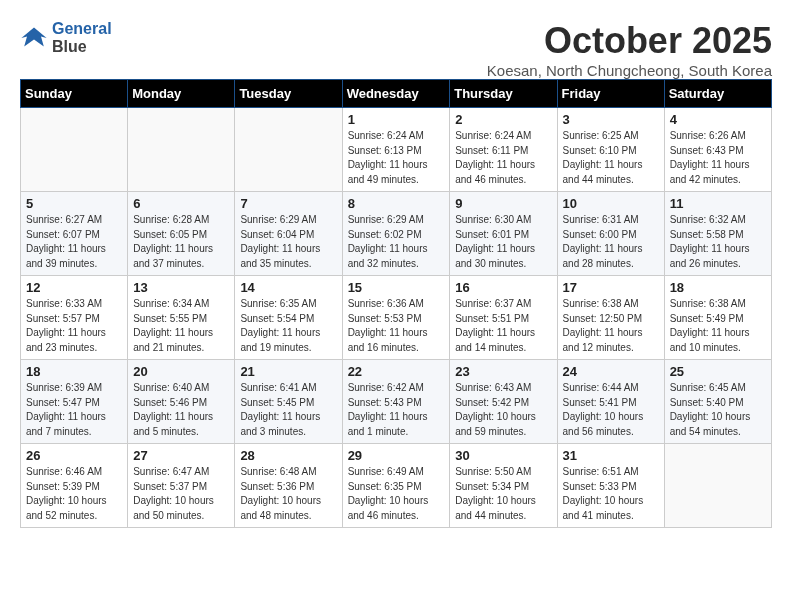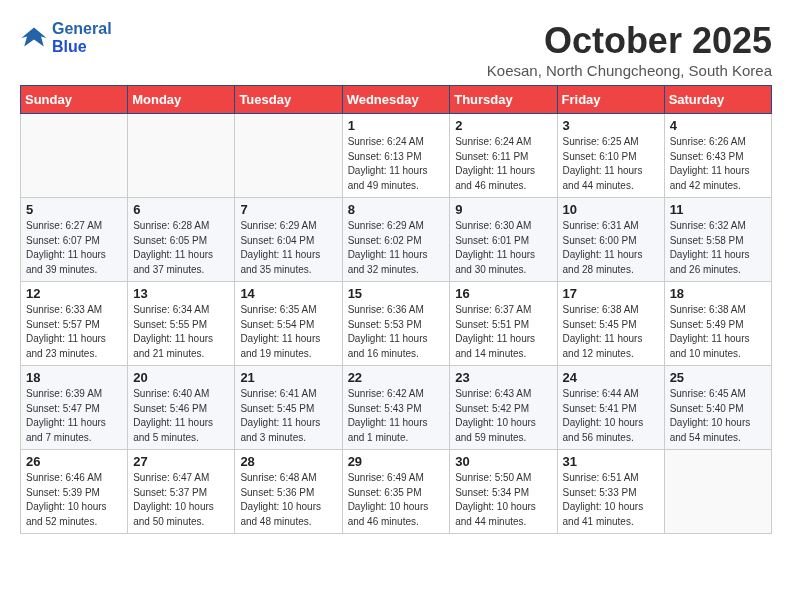--- a/index.html
+++ b/index.html
@@ -7,21 +7,20 @@
       font-family: Arial, sans-serif;
       background: #fff;
       width: 792px;
       min-height: 612px;
       padding: 20px;
     }
     .header {
       display: flex;
       align-items: flex-start;
       justify-content: space-between;
-      margin-bottom: 6px;
     }
     .logo {
       display: flex;
       align-items: center;
       gap: 4px;
     }
     .logo-bird {
       width: 28px;
       height: 28px;
     }
@@ -36,21 +35,21 @@
     .location {
       font-size: 15px;
       color: #555;
     }
     .calendar {
       width: 100%;
       border-collapse: collapse;
       border: 1px solid #ccc;
     }
     .calendar th {
-      background-color: #ef4444;
+      background-color: #000000;
       color: #fff;
       font-size: 13px;
       font-weight: bold;
       padding: 6px 4px;
       text-align: left;
       border: 1px solid #1a4f8a;
     }
     .calendar td {
       vertical-align: top;
       border: 1px solid #ccc;
@@ -80,21 +79,21 @@
 </head>
 <body>
 
 <div class="header">
   <div class="logo">
     <svg class="logo-bird" viewBox="0 0 40 40" xmlns="http://www.w3.org/2000/svg">
       <polygon points="20,5 38,20 30,18 34,32 20,22 6,32 10,18 2,20" fill="#2563a8"></polygon>
     </svg>
     <div>
       <div style="font-size:16px;font-weight:bold;color:#2563a8;">General</div>
-      <div style="font-size:16px;font-weight:bold;color:#1d4ed8;">Blue</div>
+      <div style="font-size:16px;font-weight:bold;color:#404040;">Blue</div>
     </div>
   </div>
   <div class="title-block">
     <div class="month-title">October 2025</div>
     <div class="location">Koesan, North Chungcheong, South Korea</div>
   </div>
 </div>
 
 <table class="calendar">
   <thead>
@@ -225,21 +224,21 @@
         <td>
           <div class="day-number">16</div>
           <div class="day-info">Sunrise: 6:37 AM
 Sunset: 5:51 PM
 Daylight: 11 hours
 and 14 minutes.</div>
         </td>
         <td>
           <div class="day-number">17</div>
           <div class="day-info">Sunrise: 6:38 AM
-Sunset: 5:45 PM
+Sunset: 12:50 PM
 Daylight: 11 hours
 and 12 minutes.</div>
         </td>
         <td>
           <div class="day-number">18</div>
           <div class="day-info">Sunrise: 6:38 AM
 Sunset: 5:49 PM
 Daylight: 11 hours
 and 10 minutes.</div>
         </td>

